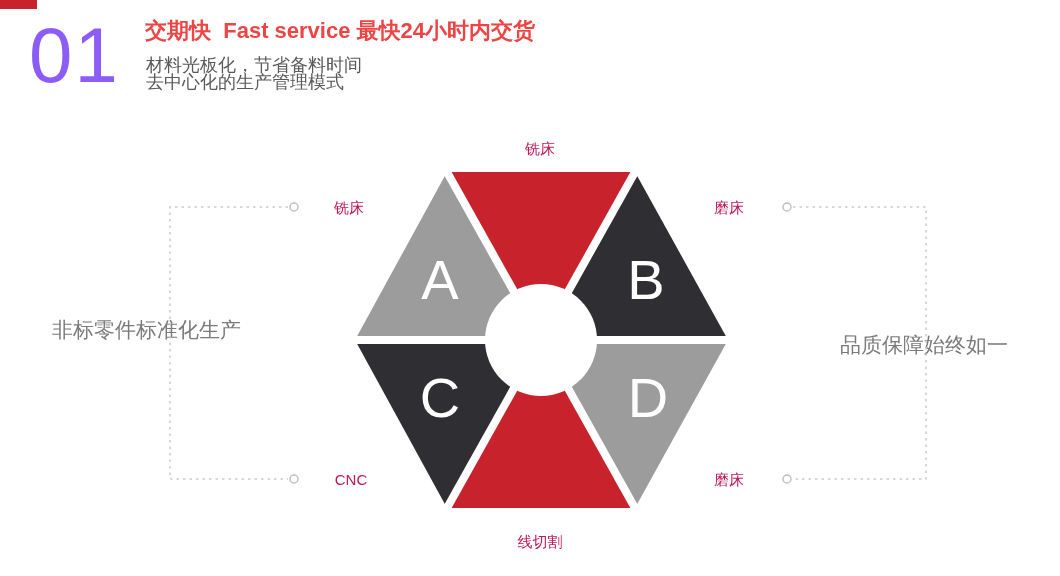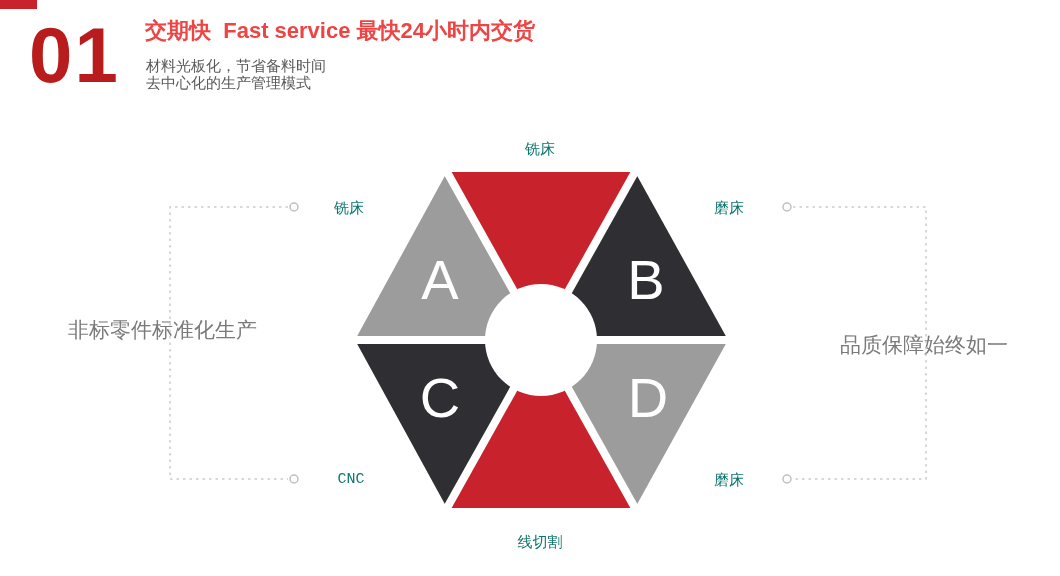--- a/index.html
+++ b/index.html
@@ -9,43 +9,43 @@
     background: #ffffff;
     font-family: "Liberation Sans", "DejaVu Sans", sans-serif;
     overflow: hidden;
   }
   .abs { position: absolute; }
 
   #corner-block { left: 0; top: 0; width: 37px; height: 9px; background: #c8232c; }
 
   #big-index {
     left: 29px; top: 16px;
-    font-size: 78px; font-weight: 700; line-height: 1;
-    color: #b91c1c; letter-spacing: 2px;
+    font-size: 78px; font-weight: 400; line-height: 1;
+    color: #8b5cf6; letter-spacing: 2px;
   }
 
   #title {
     left: 145px; top: 16px;
     font-size: 22px; font-weight: 700;
     color: #ef4444; white-space: pre;
   }
 
   #bullets {
     left: 146px; top: 57px;
-    font-size: 15px; line-height: 17px;
+    font-size: 18px; line-height: 17px;
     color: #595959;
   }
 
   .side-text { font-size: 21px; color: #7a7a7a; white-space: nowrap; }
-  #side-left  { left: 68px;  top: 316px; }
+  #side-left  { left: 52px;  top: 316px; }
   #side-right { left: 840px; top: 331px; }
 
   .seg-label {
-    font-size: 15px; color: #0f766e;
-    width: 90px; text-align: center; white-space: nowrap; font-family: Liberation Mono, monospace;
+    font-size: 15px; color: #be185d;
+    width: 90px; text-align: center; white-space: nowrap;
   }
   #label-top          { left: 495px; top: 140px; }
   #label-bottom       { left: 495px; top: 533px; }
   #label-left-top     { left: 304px; top: 199px; }
   #label-left-bottom  { left: 306px; top: 471px; }
   #label-right-top    { left: 684px; top: 199px; }
   #label-right-bottom { left: 684px; top: 471px; }
 
   #diagram-svg { position: absolute; left: 0; top: 0; }
   .letter {

